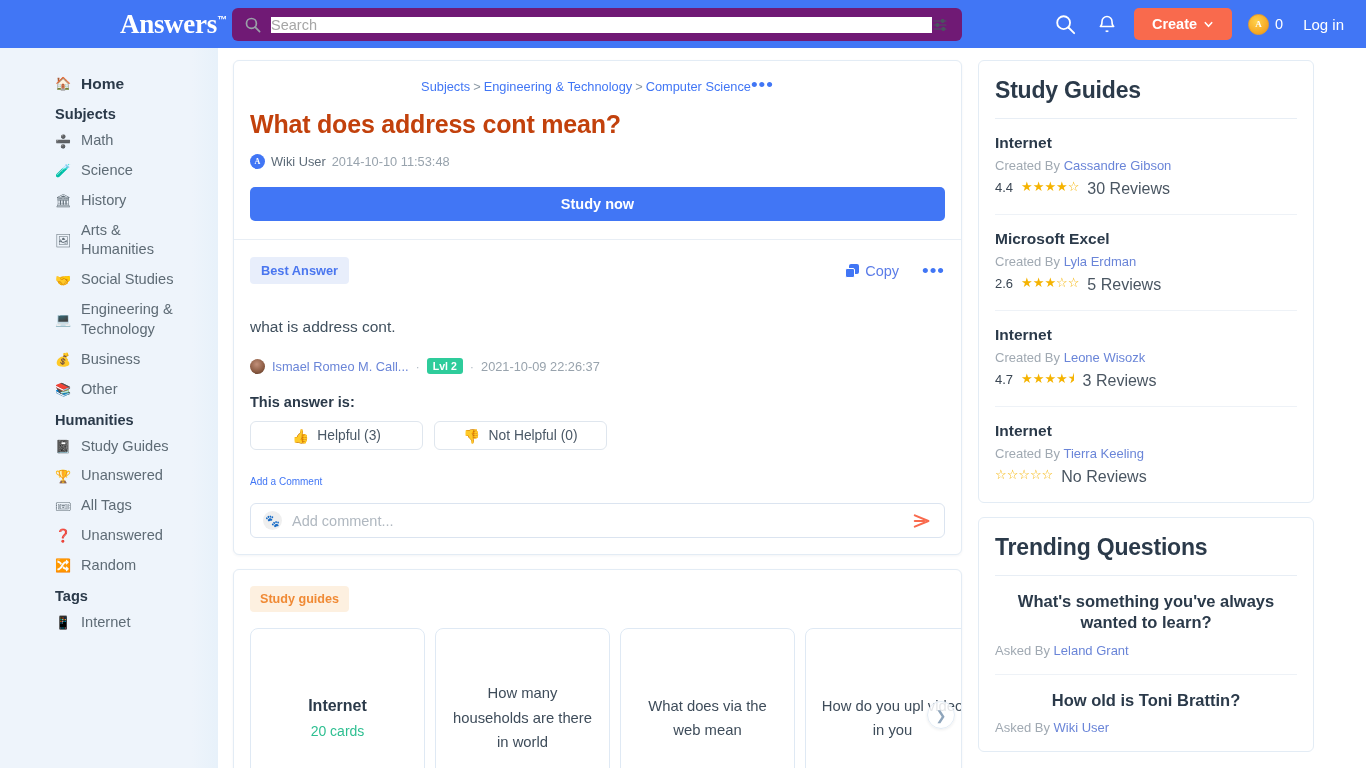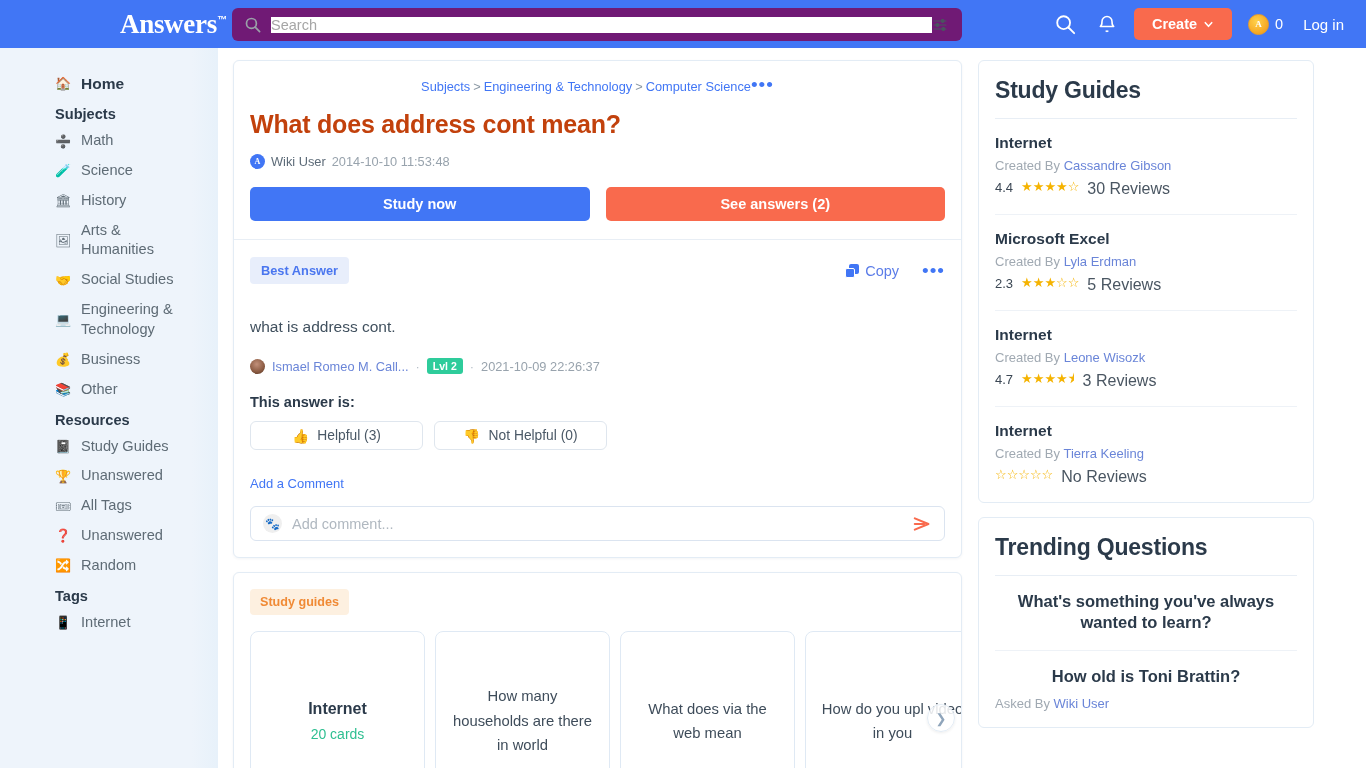--- a/index.html
+++ b/index.html
@@ -152,21 +152,21 @@
   .ans-meta .adate { color:#98a3ad; }
 
   .ans-is { font-size:14.5px; font-weight:700; color:#2b3a4a; margin-top:20px; }
   .vote-row { display:flex; gap:11px; margin-top:11px; }
   .vote-btn {
     width:173px; height:29px; border:1px solid #dfe6ee; border-radius:6px; background:#fff;
     display:flex; align-items:center; justify-content:center; gap:8px;
     font-size:13.8px; color:#4a5866; cursor:pointer;
     font-family:"Liberation Sans", sans-serif;
   }
-  .add-comment-link { color:#4176f5; font-size:13px; margin-top:26px; cursor:pointer; display:inline-block; }
+  .add-comment-link { color:#4176f5; font-size:10px; margin-top:26px; cursor:pointer; display:inline-block; }
   .comment-box {
     margin-top:14px; height:35px; border:1px solid #dbe4f0; border-radius:6px;
     display:flex; align-items:center; padding:0 12px; gap:10px;
   }
   .com-ava { width:19px; height:19px; border-radius:50%; background:#efefef; display:flex; align-items:center; justify-content:center; font-size:12px; color:#333; }
   .comment-box input {
     flex:1; border:none; outline:none; font-size:14.5px; color:#333;
     font-family:"Liberation Sans", sans-serif;
   }
   .comment-box input::placeholder { color:#b0b8c0; }
@@ -306,21 +306,21 @@
     </div>
     <div class="side-row">
       <span class="side-ico">💰</span>
       <span class="side-label">Business</span>
     </div>
     <div class="side-row">
       <span class="side-ico">📚</span>
       <span class="side-label">Other</span>
     </div>
 
-    <div class="side-head">Resources</div>
+    <div class="side-head">Humanities</div>
     <div class="side-row">
       <span class="side-ico">📓</span>
       <span class="side-label">Study Guides</span>
     </div>
     <div class="side-row">
       <span class="side-ico">🏆</span>
       <span class="side-label">Unanswered</span>
     </div>
     <div class="side-row">
       <span class="side-ico">🎟</span>
@@ -355,21 +355,20 @@
       <h1 class="q-title">What does address cont mean?</h1>
 
       <div class="q-meta">
         <span class="ava-wiki">A</span>
         <span class="name">Wiki User</span>
         <span class="date">2014-10-10 11:53:48</span>
       </div>
 
       <div class="btn-row">
         <button class="btn btn-study">Study now</button>
-        <button class="btn btn-answers">See answers (2)</button>
       </div>
 
       <div class="divider"></div>
 
       <div class="ans-head">
         <div class="best-badge">Best Answer</div>
         <div class="ans-tools">
           <div class="copy-btn">
             <span class="copy-ico">
                 <i></i>
@@ -459,21 +458,21 @@
       </div>
       <div class="entry-sep"></div>
 
       <div class="sg-entry">
         <div class="name">Microsoft Excel</div>
         <div class="creator">
           <span>Created By</span>
           <a>Lyla Erdman</a>
         </div>
         <div class="rating">
-          <span>2.3</span>
+          <span>2.6</span>
           <span class="stars">★★★☆☆</span>
           <span class="rev">5 Reviews</span>
         </div>
       </div>
       <div class="entry-sep"></div>
 
       <div class="sg-entry">
         <div class="name">Internet</div>
         <div class="creator">
           <span>Created By</span>
@@ -499,20 +498,24 @@
         </div>
       </div>
     </div>
 
     <div class="rail-card trending">
       <div class="rail-title">Trending Questions</div>
       <div class="rail-sep"></div>
 
       <div class="tq-entry">
         <div class="q">What's something you've always wanted to learn?</div>
+        <div class="asked">
+          <span>Asked By</span>
+          <a>Leland Grant</a>
+        </div>
       </div>
       <div class="entry-sep"></div>
 
       <div class="tq-entry">
         <div class="q">How old is Toni Brattin?</div>
         <div class="asked">
           <span>Asked By</span>
           <a>Wiki User</a>
         </div>
       </div>

